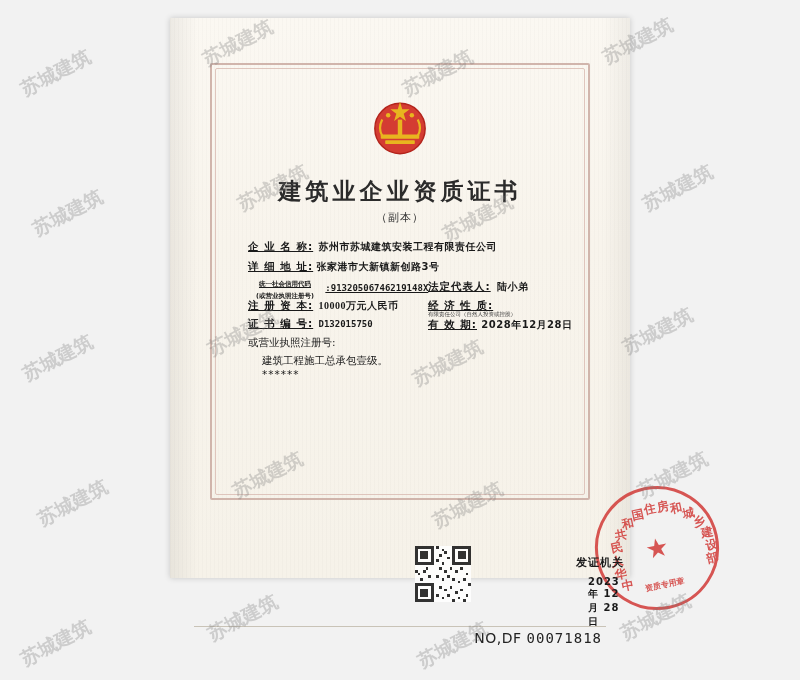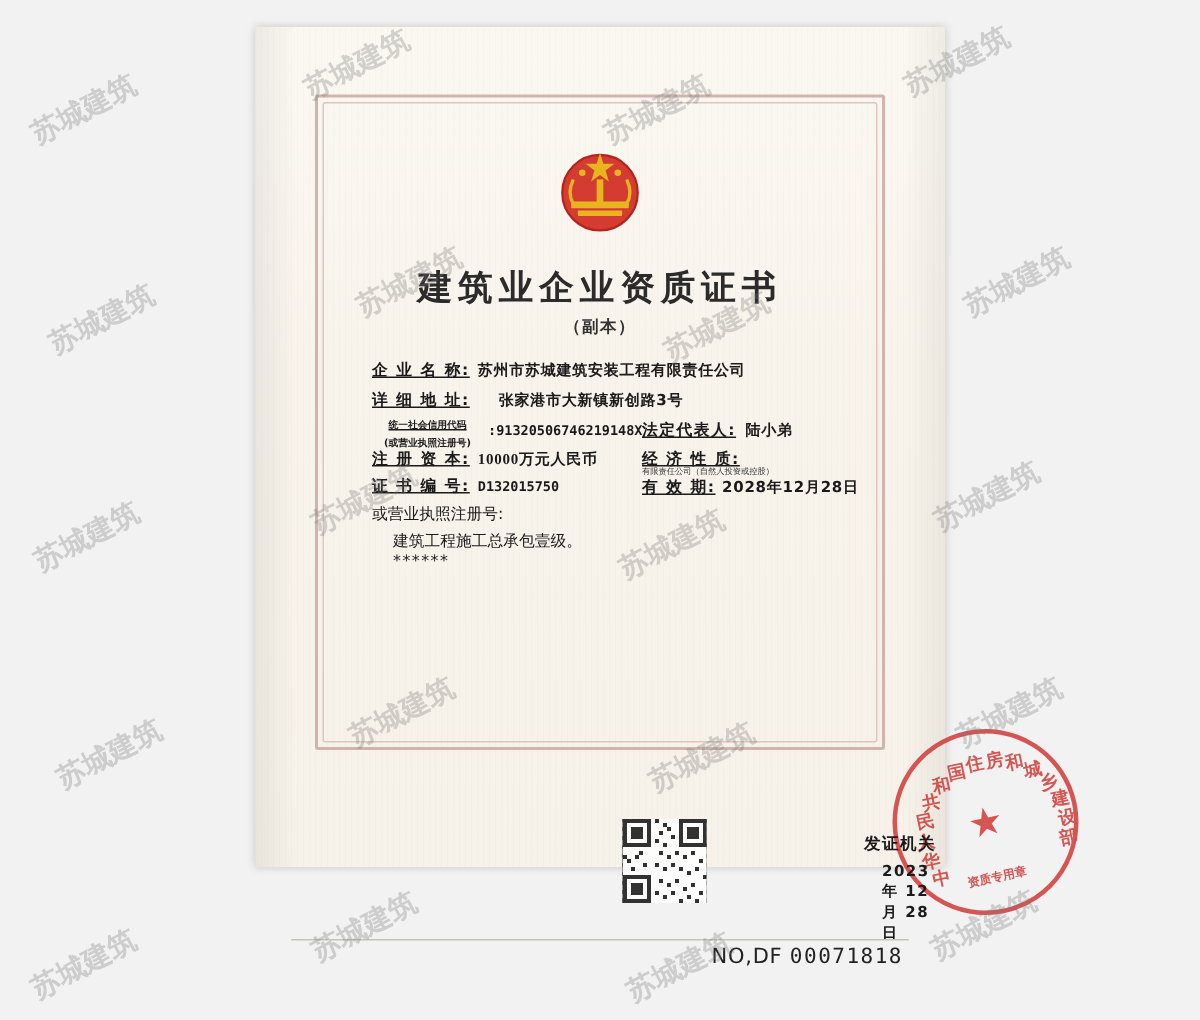--- a/index.html
+++ b/index.html
@@ -78,21 +78,20 @@
   #subtitle {
     position: absolute;
     left: 0;
     right: 0;
     top: 192px;
     text-align: center;
     font-family: "DejaVu Sans", sans-serif;
     font-size: 11px;
     color: #333;
     letter-spacing: 1px;
-    font-weight: bold;
   }
   
   .field-row {
     position: absolute;
     font-family: "DejaVu Sans", sans-serif;
     font-size: 10.5px;
     color: #1a1a1a;
     white-space: nowrap;
   }
   .lbl {
@@ -295,29 +294,29 @@
     <div id="title">建筑业企业资质证书</div>
     <div id="subtitle">（副本）</div>
 
     <div class="field-row" style="left:78px; top:222px;">
       <span class="lbl">企 业 名 称:</span>
       <span class="val" style="margin-left:2px;">苏州市苏城建筑安装工程有限责任公司</span>
     </div>
 
     <div class="field-row" style="left:78px; top:242px;">
       <span class="lbl">详 细 地 址:</span>
-      <span class="val" style="margin-left:16px;">张家港市大新镇新创路3号</span>
+      <span class="val" style="margin-left:0;">张家港市大新镇新创路3号</span>
     </div>
 
     <div class="field-row" style="left:78px; top:258px;">
       <span style="display:inline-block; width:74px; vertical-align:middle;">
         <span class="lbl-small" style="width:74px;text-decoration:underline;">统一社会信用代码</span><br>
         <span class="lbl-small" style="width:74px;">(或营业执照注册号)</span>
       </span>
-      <span class="val val-mono" style="vertical-align:middle;">:91320506746219148X</span>
+      <span class="val val-mono" style="vertical-align:middle;text-decoration:underline;">:91320506746219148X</span>
     </div>
 
     <div class="field-row" style="left:78px; top:281px;">
       <span class="lbl">注 册 资 本:</span>
       <span class="val" style="margin-left:2px;font-family:Liberation Serif, serif;">10000万元人民币</span>
     </div>
 
     <div class="field-row" style="left:78px; top:299px;">
       <span class="lbl">证 书 编 号:</span>
       <span class="val val-mono" style="margin-left:2px;">D132015750</span>

